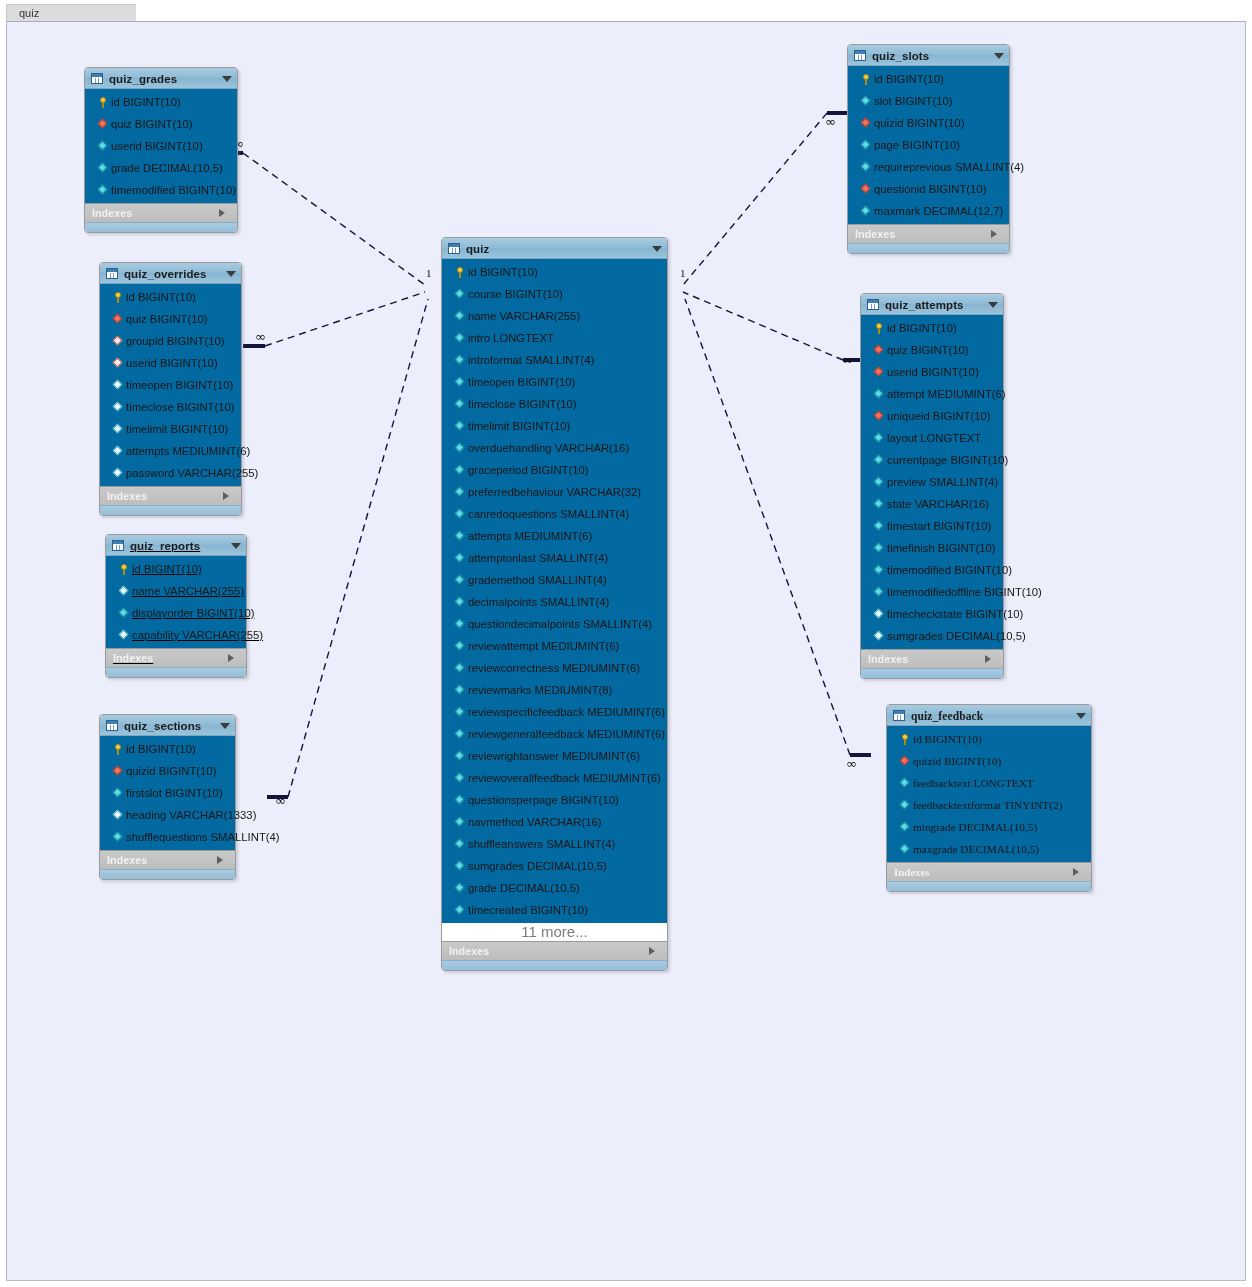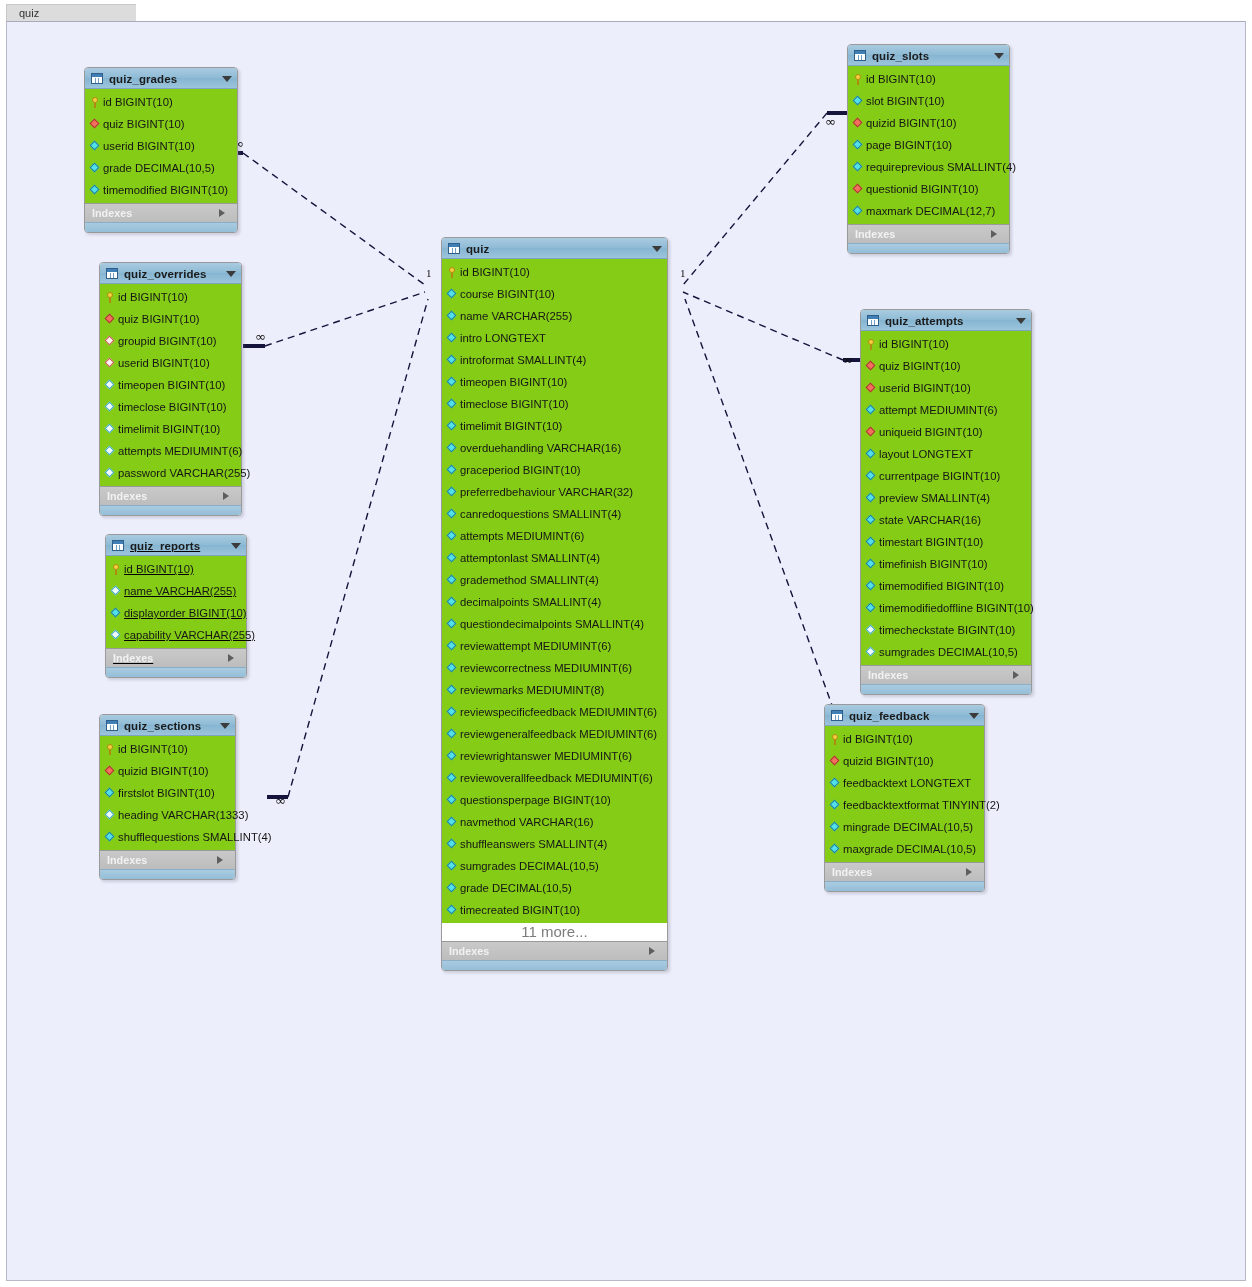--- a/index.html
+++ b/index.html
@@ -107,22 +107,22 @@
   }
   .caret {
     width: 0; height: 0;
     border-left: 5px solid transparent;
     border-right: 5px solid transparent;
     border-top: 6px solid #3b3b3b;
     flex: 0 0 auto;
     margin-left: 6px;
   }
   .cols {
-    background: #84cc16;
-    padding: 2px 0 2px 0;
+    background: #0369a1;
+    padding: 2px 0 2px 8px;
   }
   .col {
     height: 22px;
     display: flex;
     align-items: center;
     padding-left: 5px;
     font-size: 11.3px;
     color: #161616;
     white-space: nowrap;
     box-sizing: border-box;
@@ -587,21 +587,21 @@
               <span class="g diamond pk-fill"></span>
               <span class="cn">maxmark DECIMAL(12,7)</span>
             </div>
           </div>
           <div class="idx">
             <span class="lbl">Indexes</span>
             <span class="arw"></span>
           </div>
           <div class="foot"></div>
         </div>
-        <div class="tbl" style="left: 853px; top: 287px; width: 172px;">
+        <div class="tbl" style="left: 853px; top: 271px; width: 144px;">
           <div class="hdr">
             <span class="win-icon"></span>
             <span class="tname">quiz_attempts</span>
             <span class="caret"></span>
           </div>
           <div class="cols">
             <div class="col">
               <span class="g key"></span>
               <span class="cn">id BIGINT(10)</span>
             </div>
@@ -661,21 +661,21 @@
               <span class="g diamond pk-open"></span>
               <span class="cn">sumgrades DECIMAL(10,5)</span>
             </div>
           </div>
           <div class="idx">
             <span class="lbl">Indexes</span>
             <span class="arw"></span>
           </div>
           <div class="foot"></div>
         </div>
-        <div class="tbl" style="left: 817px; top: 682px; width: 161px;">
+        <div class="tbl" style="left: 879px; top: 682px; width: 206px; font-family: Liberation Serif, serif;">
           <div class="hdr">
             <span class="win-icon"></span>
             <span class="tname">quiz_feedback</span>
             <span class="caret"></span>
           </div>
           <div class="cols">
             <div class="col">
               <span class="g key"></span>
               <span class="cn">id BIGINT(10)</span>
             </div>

